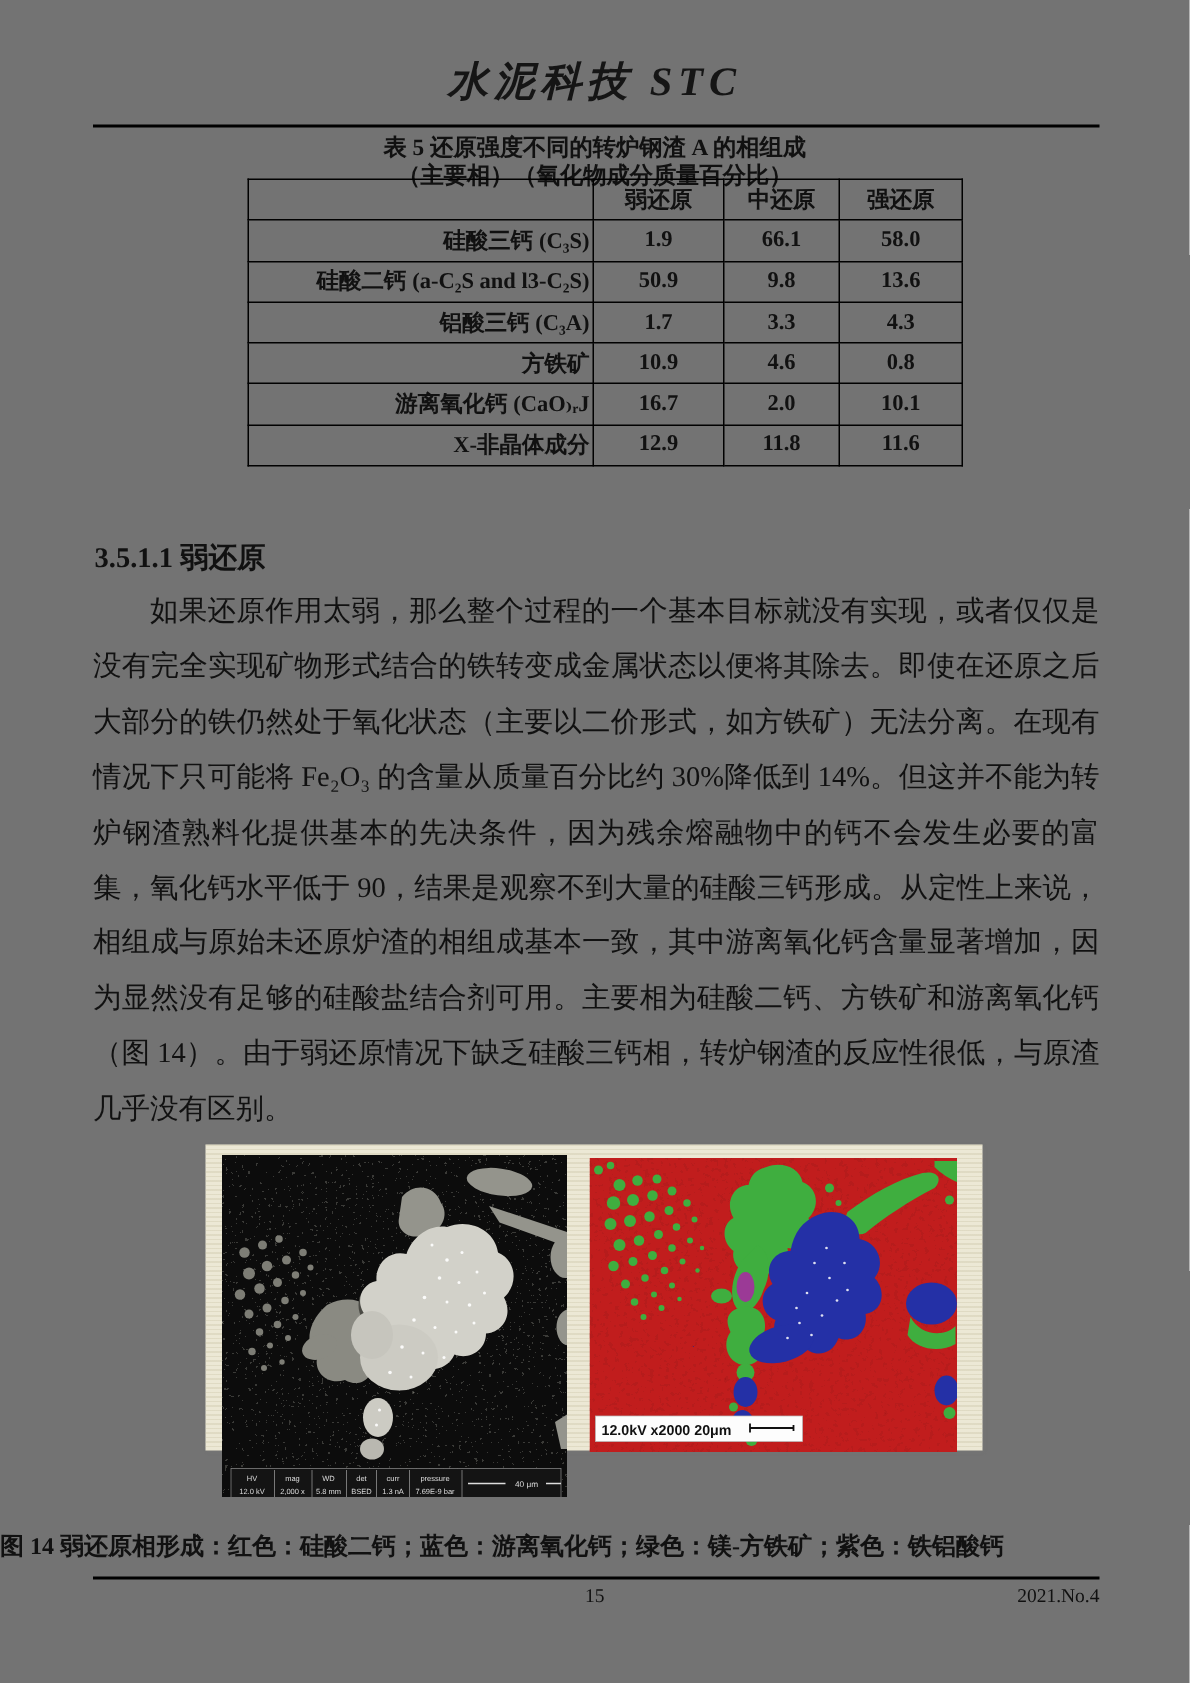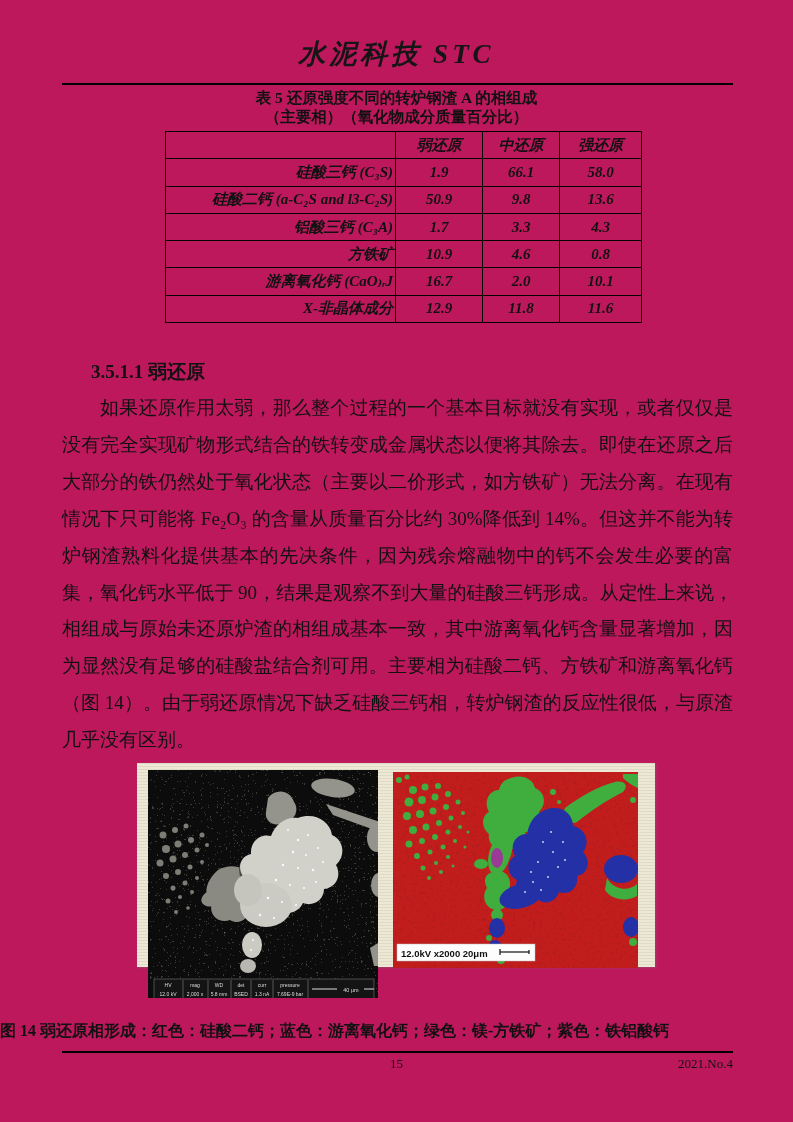--- a/index.html
+++ b/index.html
@@ -1,35 +1,35 @@
 <!DOCTYPE html>
 <html><head>
 <meta charset="utf-8">
 <style>
   html,body{margin:0;padding:0;background:#e9e9e9;}
-  .page{position:relative;width:793px;height:1122px;background:#be185d;margin:0 auto;
+  .page{position:relative;width:793px;height:1122px;background:#737373;margin:0 auto;
         font-family:"Liberation Serif","DejaVu Serif",serif;color:#111;overflow:hidden;}
 
   .hdr{position:absolute;top:36px;left:0;width:100%;text-align:center;
        font-size:27px;font-style:italic;font-weight:bold;letter-spacing:4px;color:#151515;}
   .hdr-line{position:absolute;top:83px;left:62px;width:671px;border-top:2px solid #000;}
 
   .tbl-title1{position:absolute;top:88px;left:0;width:100%;text-align:center;
               font-weight:bold;font-size:15.5px;}
   .tbl-title2{position:absolute;top:107px;left:0;width:100%;text-align:center;
               font-weight:bold;font-size:15.5px;}
 
-  table.ptable{position:absolute;top:131px;left:165px;border-collapse:collapse;
-               font-size:15px;font-weight:bold;table-layout:fixed;font-style:italic;}
+  table.ptable{position:absolute;top:119px;left:165px;border-collapse:collapse;
+               font-size:15px;font-weight:bold;table-layout:fixed;}
   table.ptable th,table.ptable td{border:1.5px solid #000;height:26.3px;padding:0 2px;
                text-align:center;vertical-align:middle;font-weight:bold;}
   table.ptable .lbl{width:221px;text-align:right;padding-left:6px;}
   table.ptable .c1{width:82px;} table.ptable .c2{width:72px;} table.ptable .c3{width:77px;}
 
-  .sec-heading{position:absolute;top:359px;left:63px;font-size:19px;font-weight:bold;margin-left:28px;}
+  .sec-heading{position:absolute;top:359px;left:63px;font-size:19px;font-weight:bold;}
 
   .body-para{position:absolute;top:390px;left:62px;width:671px;font-size:19px;
              line-height:36.9px;text-align:justify;text-indent:2em;}
 
   .fig-panel{position:absolute;top:763px;left:137px;width:518px;height:204px;
              background:#ece8d5;
              background-image:repeating-linear-gradient(180deg,rgba(190,183,150,.28) 0 1px,rgba(0,0,0,0) 1px 3px);
              box-shadow:1px 1px 2px rgba(120,120,120,.45);}
   .sem{position:absolute;left:11px;top:7px;width:230px;height:228px;display:block;}
   .pmap{position:absolute;left:256px;top:9px;width:245px;height:196px;display:block;}

